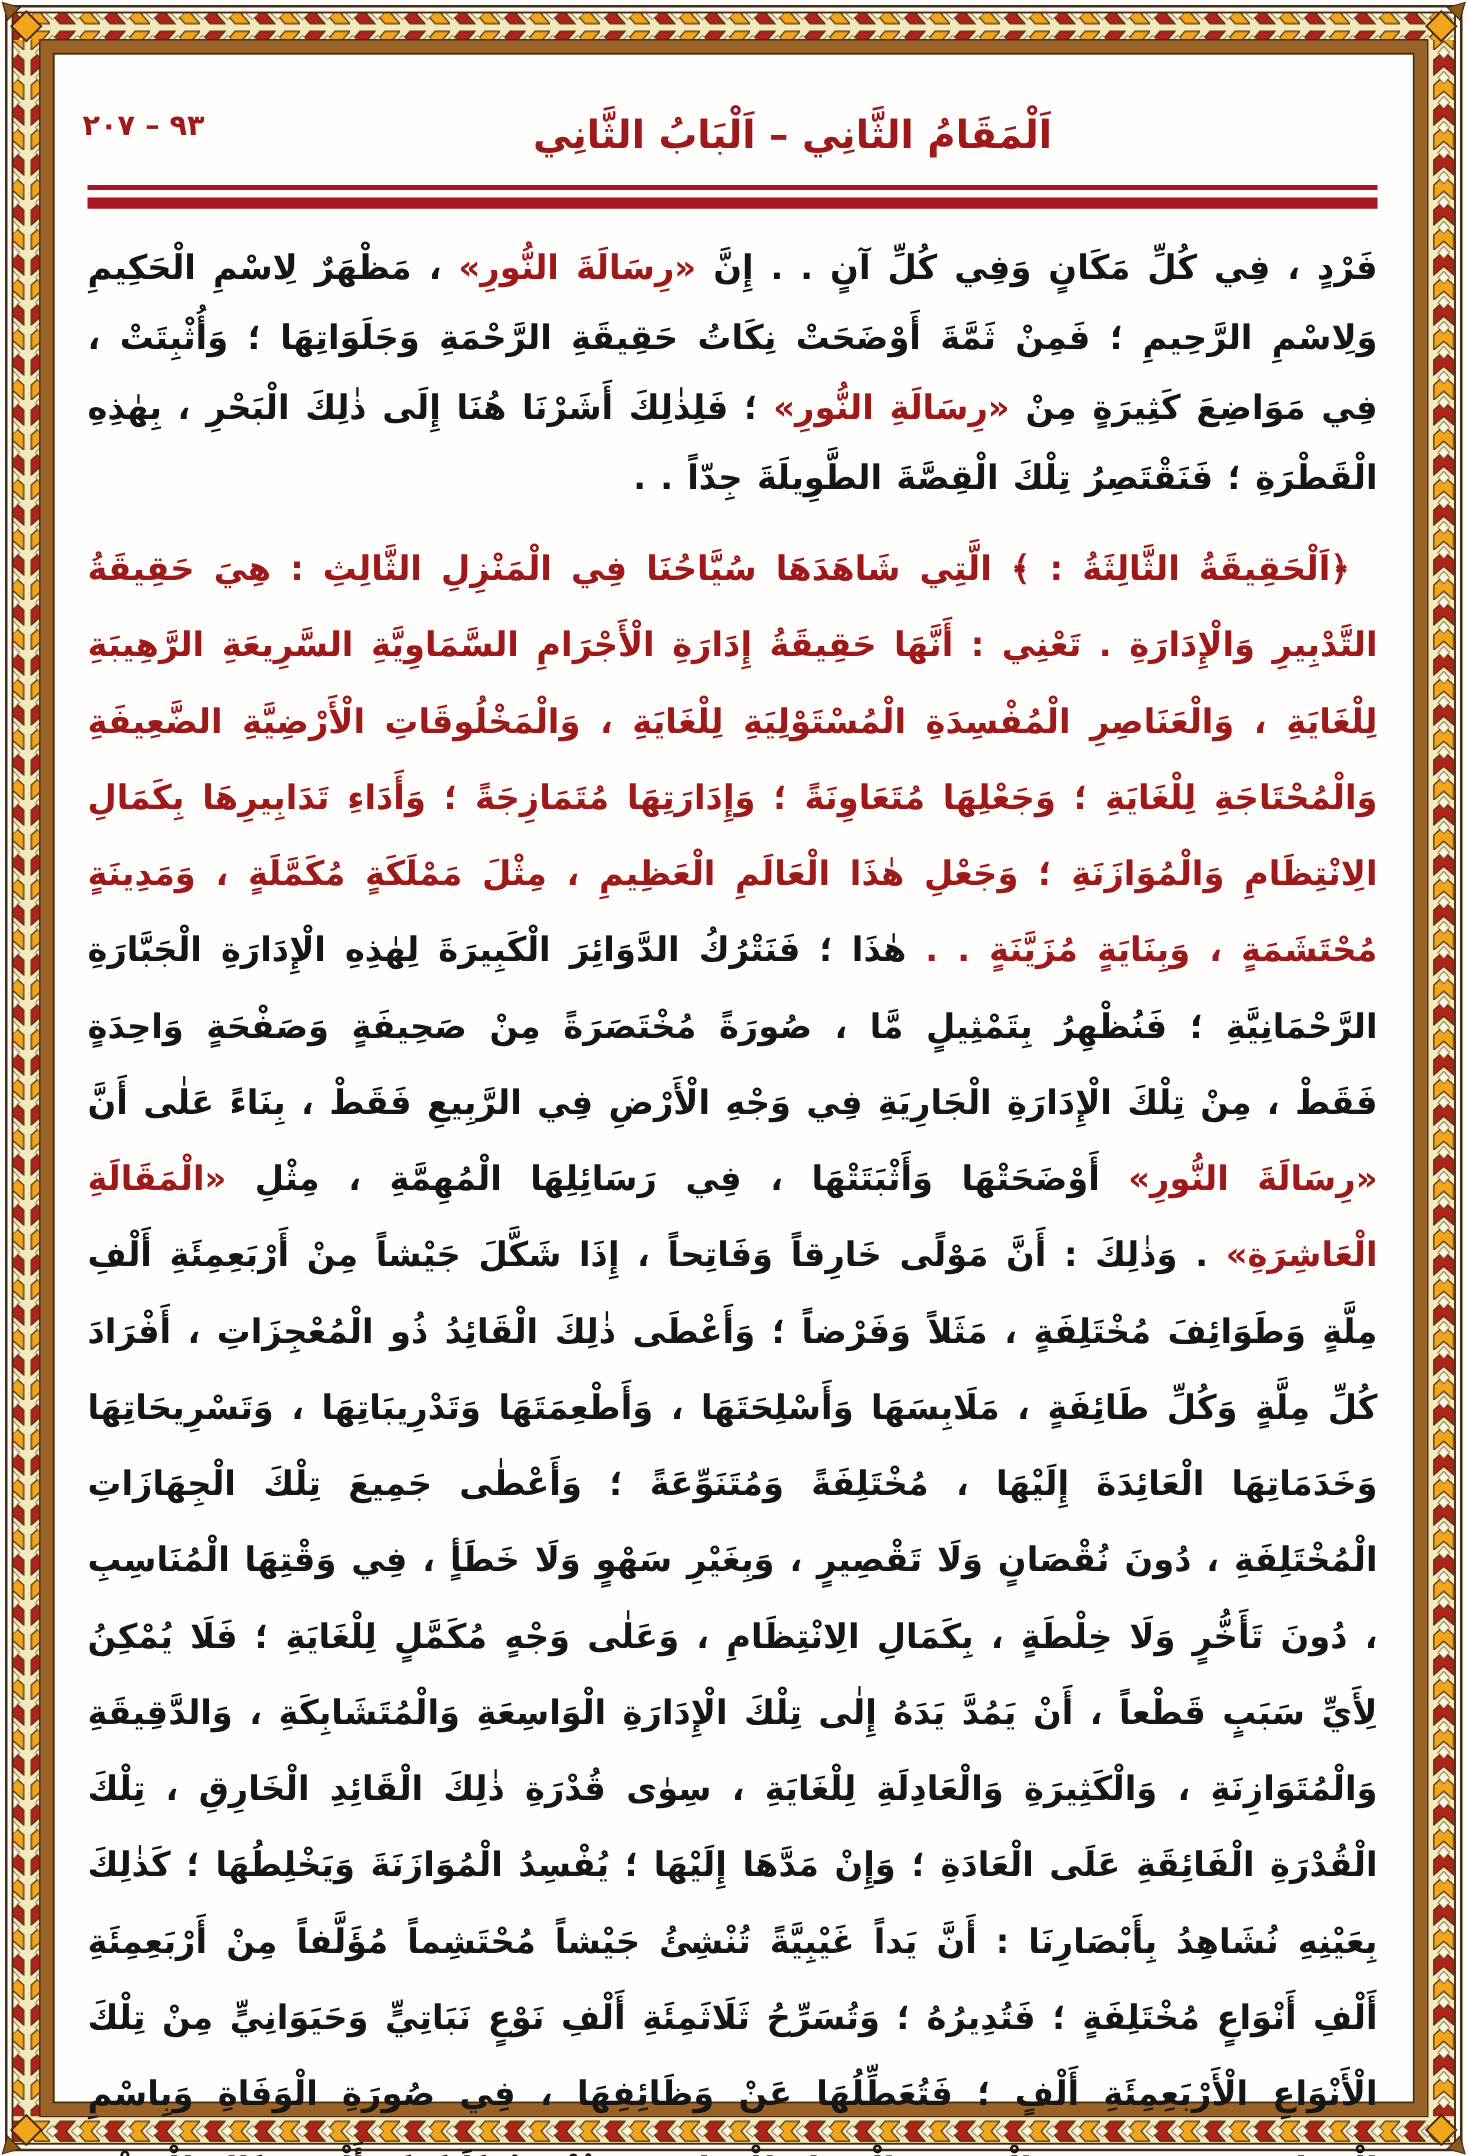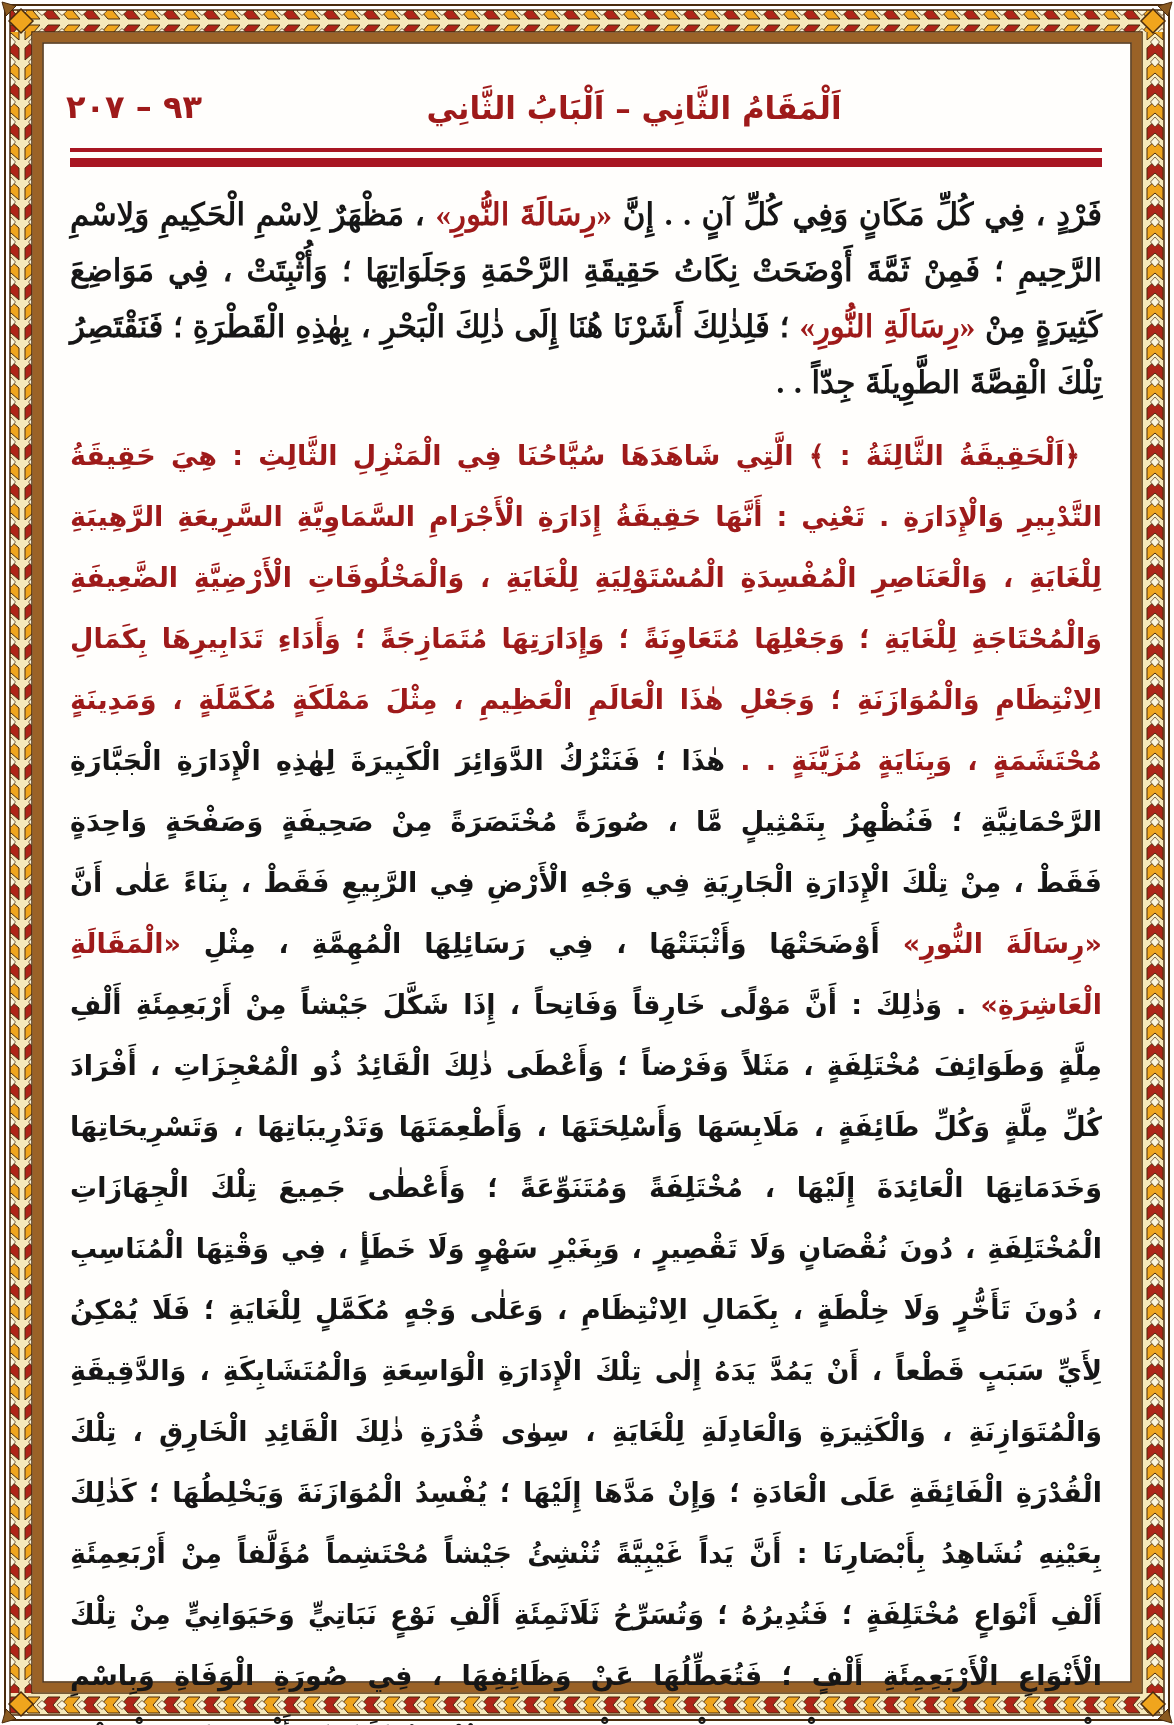--- a/index.html
+++ b/index.html
@@ -19,33 +19,33 @@
     direction:rtl;
   }
   .header{position:relative;height:52px;}
   .title{
     margin:0;text-align:center;position:relative;left:48px;
     font-size:31px;font-weight:700;color:var(--red);line-height:48px;
     letter-spacing:0.5px;
   }
   .pagenum{
     position:absolute;left:-4px;top:4px;
-    font-size:32px;font-weight:700;color:var(--red);
+    font-size:23px;font-weight:700;color:var(--red);
   }
   .rule{
     margin-top:12px;height:6px;
     border-top:4px solid var(--rule);
     border-bottom:9px solid var(--rule);
   }
   .body-text{margin-top:20px;}
   .para{
     margin:0;color:var(--black);font-weight:700;
     text-align:justify;word-spacing:2px;
   }
-  .p1{font-size:31px;line-height:56px;font-family:Liberation Serif, serif;}
+  .p1{font-size:27px;line-height:56px;}
   .p2{font-size:27px;line-height:61px;margin-top:14px;}
   .p2.indent{text-indent:22px;}
   .run-red{color:var(--red);}
   .run-black{color:var(--black);}
 </style>
 </head>
 <body>
 
 <div class="page">
 

